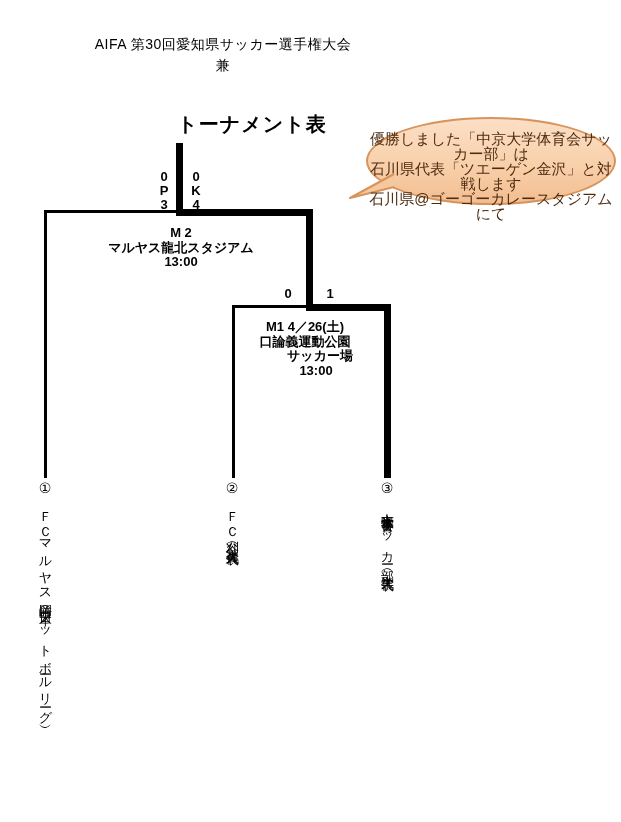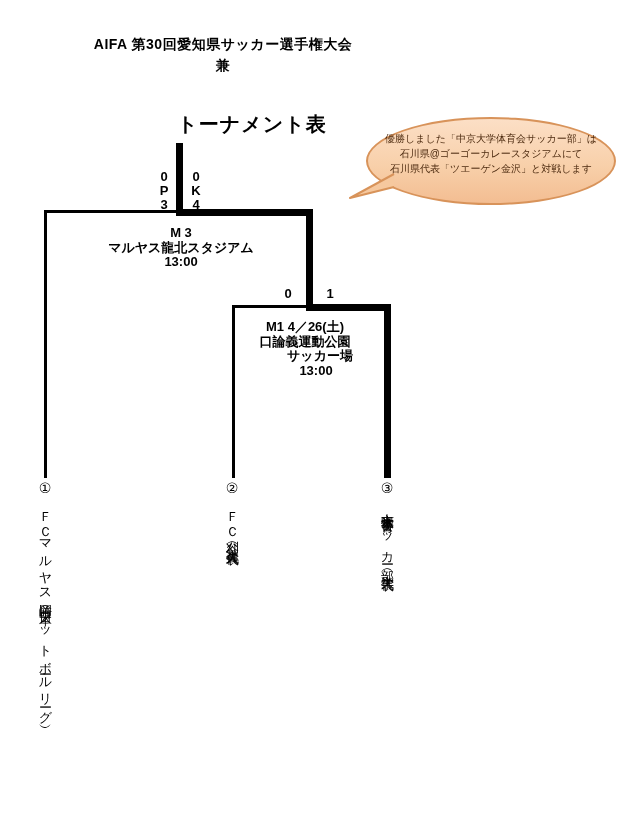--- a/index.html
+++ b/index.html
@@ -3,39 +3,39 @@
 <meta charset="utf-8">
 <style>
   * { margin:0; padding:0; box-sizing:border-box; }
   html,body { background:#ffffff; }
   body { font-family:"Liberation Sans","DejaVu Sans",sans-serif; color:#000; }
   .page { position:relative; width:621px; height:822px; background:#fff; overflow:hidden; }
   .abs { position:absolute; }
   .ln { position:absolute; background:#000; }
 
   .title-block { left:0; top:34px; width:446px; text-align:center;
-                 font-size:14px; font-weight:bold; line-height:21px; letter-spacing:0.5px; }
+                 font-size:14px; font-weight:normal; line-height:21px; letter-spacing:0.5px; }
   .subtitle { left:12px; top:111px; width:480px; text-align:center;
               font-size:20px; font-weight:bold; letter-spacing:1px; }
 
   .score-stack { font-size:13px; font-weight:bold; line-height:14px; text-align:center; }
   .score-single { font-size:13px; font-weight:bold; text-align:center; width:24px; }
 
   .match-label { font-size:13px; font-weight:bold; line-height:14.5px; text-align:center; }
 
   .seed { width:16px; text-align:center; font-size:14px; }
   .team-name { writing-mode:vertical-rl; text-orientation:mixed;
                font-size:13px; line-height:16px; letter-spacing:1px; }
 
   .bubble { left:366px; top:117px; width:250px; height:88px;
             border:2px solid #d8935a; border-radius:50%;
             background:linear-gradient(to bottom,#fcdfc6 0%,#f8d0aa 55%,#f3bd92 100%);
             z-index:1; }
   .bubble-text { position:absolute; left:366px; top:117px; width:250px; height:88px;
-                 padding-top:14px; text-align:center; font-size:10px; line-height:15px;
+                 padding-top:14px; text-align:center; font-size:15px; line-height:15px;
                  color:#4d2b10; z-index:3; }
   .bubble-tail { left:346px; top:170px; z-index:2; }
 </style>
 </head>
 <body>
 
 <div class="page">
 
   <div class="abs title-block">
     <div>AIFA 第30回愛知県サッカー選手権大会</div>
@@ -58,43 +58,43 @@
     <div>P</div>
     <div>3</div>
   </div>
   <div class="abs score-stack" style="left:182px;top:170px;width:28px">
     <div>0</div>
     <div>K</div>
     <div>4</div>
   </div>
 
   <div class="abs match-label" style="left:81px;top:226px;width:200px">
-    <div>M 3</div>
+    <div>M 2</div>
     <div>マルヤス龍北スタジアム</div>
     <div>13:00</div>
   </div>
 
   <div class="abs score-single" style="left:276px;top:286px">0</div>
   <div class="abs score-single" style="left:318px;top:286px">1</div>
 
   <div class="abs match-label" style="left:235px;top:320px;width:140px">
     <div>M1 4／26(土)</div>
     <div>口論義運動公園</div>
     <div style="transform:translateX(15px)">サッカー場</div>
     <div style="transform:translateX(11px)">13:00</div>
   </div>
 
   <div class="abs bubble"></div>
   <svg class="abs bubble-tail" width="50" height="34" viewBox="0 0 50 34">
     <path d="M48,4 L4,28 L48,17" fill="#f6c89e" stroke="#d8935a" stroke-width="2" stroke-linejoin="round"></path>
   </svg>
   <div class="abs bubble-text">
     <div>優勝しました「中京大学体育会サッカー部」は</div>
+    <div>石川県代表「ツエーゲン金沢」と対戦します</div>
     <div>石川県@ゴーゴーカレースタジアムにて</div>
-    <div>石川県代表「ツエーゲン金沢」と対戦します</div>
   </div>
 
   <div class="abs seed" style="left:37px;top:480px">①</div>
   <div class="abs team-name" style="left:37px;top:503px">ＦＣマルヤス岡崎 （日本フットボールリーグ）</div>
 
   <div class="abs seed" style="left:224px;top:480px">②</div>
   <div class="abs team-name" style="left:224px;top:503px">ＦＣ刈谷 （社会人代表）</div>
 
   <div class="abs seed" style="left:379px;top:480px">③</div>
   <div class="abs team-name" style="left:379px;top:503px">中京大学体育会サッカー部 （大学代表）</div>

